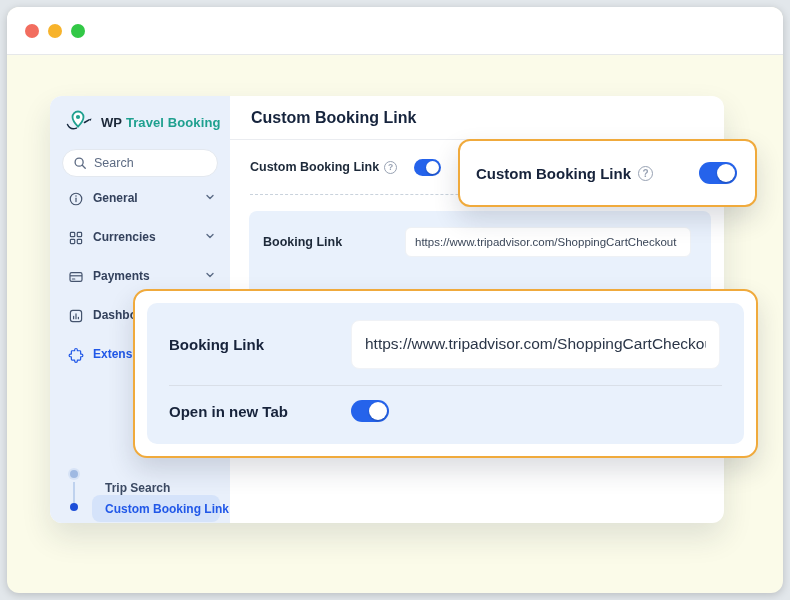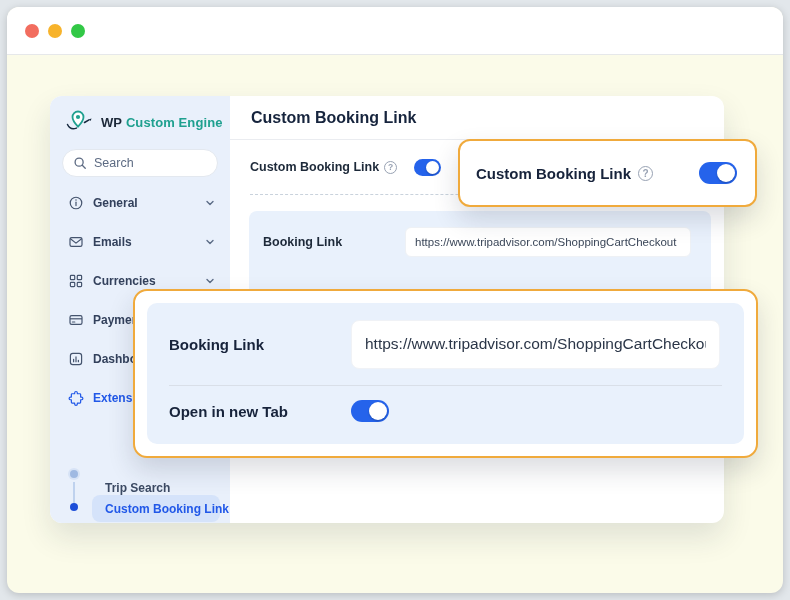--- a/index.html
+++ b/index.html
@@ -40,21 +40,21 @@
     display:flex; align-items:center; gap:7px; padding:0 10px;
   }
   .searchbox input {
     border:none; outline:none; width:100%; font-size:12.5px; color:#0369a1;
     font-family:inherit; background:transparent;
   }
   .searchbox input::placeholder { color:#5D6B83; }
 
   .nav { position:absolute; left:0; top:95px; width:100%; }
   .nav-item {
-    height:24px; margin:0 14px 15px 18px; display:flex; align-items:center; gap:9px;
+    height:24px; margin:0 14px 15px 18px; display:flex; align-items:flex-start; gap:9px;
     color:#45546E; cursor:pointer;
   }
   .nav-item .lbl { font-size:12px; font-weight:700; color:#33415C; white-space:nowrap; }
   .nav-item.active { color:#2158E8; }
   .nav-item.active .lbl { color:#2158E8; }
   .nav-item .chev { margin-left:auto; color:#5B6B85; flex:0 0 auto; }
 
   .subline { position:absolute; left:23px; top:386px; width:2px; height:22px; background:#BFD2EE; }
   .subdot1 { position:absolute; left:20px; top:374px; width:8px; height:8px; border-radius:50%;
              background:#9FB9E2; box-shadow:0 0 0 2px #D7E3F6; }
@@ -156,21 +156,21 @@
     <div class="logo">
       <span>
         <svg width="30" height="26" viewBox="0 0 30 26" fill="none">
           <path d="M2.5 15.5c1.6 3.4 5 5.1 9 3.6" stroke="#17293F" stroke-width="1.5" stroke-linecap="round"></path>
           <path d="M19.5 13.5l4.5-2.6" stroke="#17293F" stroke-width="1.5" stroke-linecap="round"></path>
           <path d="M24 10.2l2.6-.6-1.1 2.5z" fill="#17293F"></path>
           <path d="M13 2.5a5.5 5.5 0 0 1 5.5 5.5c0 3.9-5.5 9.7-5.5 9.7S7.5 11.9 7.5 8A5.5 5.5 0 0 1 13 2.5z" fill="#fff" stroke="#1FA08F" stroke-width="1.8"></path>
           <circle cx="13" cy="8" r="2.1" fill="#1FA08F"></circle>
         </svg>
       </span>
-      <span class="logo-text"><b>WP</b> <span class="teal">Custom Engine</span></span>
+      <span class="logo-text"><b>WP</b> <span class="teal">Travel Booking</span></span>
     </div>
 
     <div class="searchbox">
       <span>
         <svg width="14" height="14" viewBox="0 0 16 16" fill="none" stroke="#5D6B83" stroke-width="1.5">
           <circle cx="7" cy="7" r="4.6"></circle>
             <path d="M10.6 10.6L14 14" stroke-linecap="round"></path>
         </svg>
       </span>
       <input type="text" placeholder="Search" style="">
@@ -187,34 +187,20 @@
           </svg>
         </span>
         <span class="lbl">General</span>
         <span class="chev">
           <svg width="12" height="12" viewBox="0 0 16 16" fill="none" stroke="currentColor" stroke-width="1.8" stroke-linecap="round" stroke-linejoin="round">
               <path d="M4 6l4 4 4-4"></path>
             </svg>
         </span>
       </div>
 
-      <div class="nav-item">
-        <span>
-          <svg width="16" height="16" viewBox="0 0 20 20" fill="none" stroke="#45546E" stroke-width="1.5">
-            <rect x="2.5" y="4.5" width="15" height="11" rx="2"></rect>
-              <path d="M3 6l7 5.4L17 6" stroke-linecap="round" stroke-linejoin="round"></path>
-          </svg>
-        </span>
-        <span class="lbl">Emails</span>
-        <span class="chev">
-          <svg width="12" height="12" viewBox="0 0 16 16" fill="none" stroke="currentColor" stroke-width="1.8" stroke-linecap="round" stroke-linejoin="round">
-              <path d="M4 6l4 4 4-4"></path>
-            </svg>
-        </span>
-      </div>
 
 
       <div class="nav-item">
         <span>
           <svg width="16" height="16" viewBox="0 0 20 20" fill="none" stroke="#45546E" stroke-width="1.5">
             <rect x="3" y="3" width="5.4" height="5.4" rx="1"></rect>
               <rect x="11.6" y="3" width="5.4" height="5.4" rx="1"></rect>
             <rect x="3" y="11.6" width="5.4" height="5.4" rx="1"></rect>
               <rect x="11.6" y="11.6" width="5.4" height="5.4" rx="1"></rect>
           </svg>

